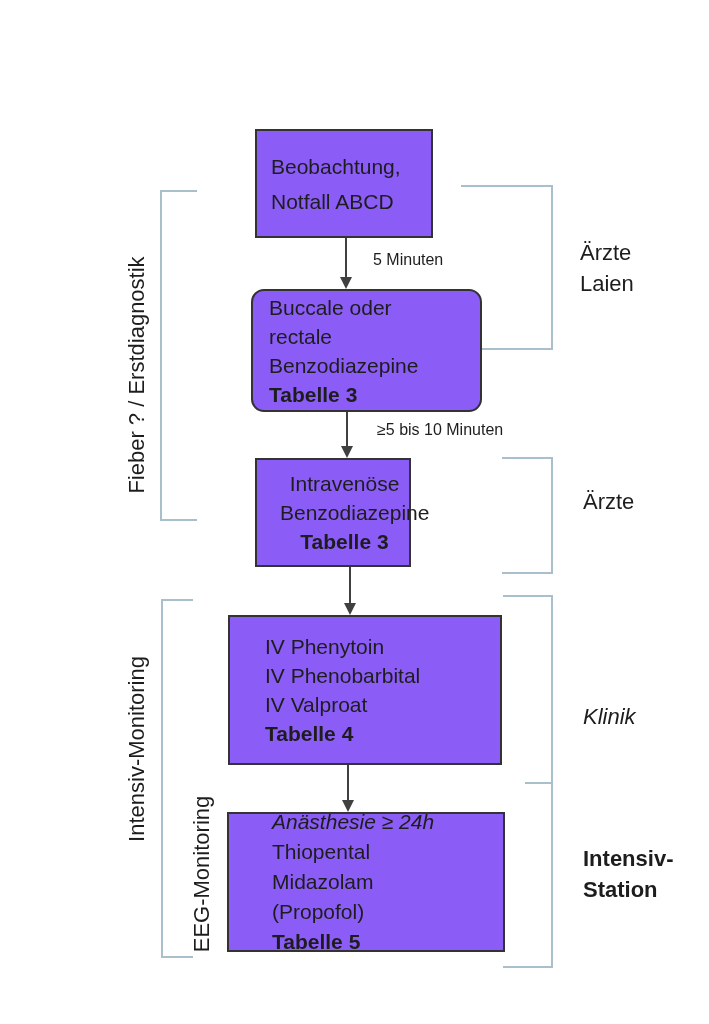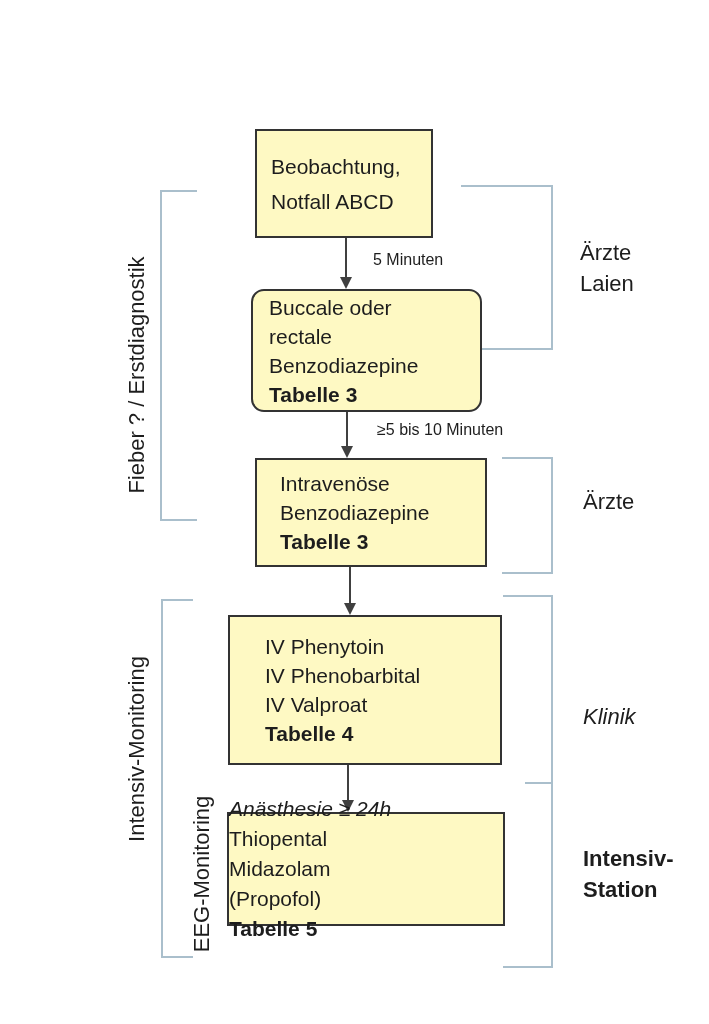--- a/index.html
+++ b/index.html
@@ -8,36 +8,36 @@
     width: 709px;
     height: 1024px;
     background: #ffffff;
     font-family: "Liberation Sans", sans-serif;
     color: #1d1d1d;
     overflow: hidden;
   }
   .fbox {
     position: absolute;
     border: 2px solid #333333;
-    background: #fef9c3;
+    background: #8b5cf6;
     box-sizing: border-box;
     display: flex;
     flex-direction: column;
     justify-content: center;
     font-size: 21px;
     line-height: 29px;
   }
   .fbox .bline { white-space: nowrap; }
   .bold { font-weight: bold; }
   .italic { font-style: italic; }
   #box1 { left: 255px; top: 129px; width: 178px; height: 109px; padding-left: 14px; line-height: 35px; }
   #box2 { left: 251px; top: 289px; width: 231px; height: 123px; padding-left: 16px; border-radius: 13px; }
-  #box3 { left: 255px; top: 458px; width: 232px; height: 109px; padding-left: 23px; }
+  #box3 { left: 255px; top: 458px; width: 156px; height: 109px; padding-left: 23px; text-align: center; }
   #box4 { left: 228px; top: 615px; width: 274px; height: 150px; padding-left: 35px; }
-  #box5 { left: 227px; top: 812px; width: 278px; height: 114px; line-height: 30px; }
+  #box5 { left: 227px; top: 812px; width: 278px; height: 140px; padding-left: 43px; line-height: 30px; }
 
   .arrow-line {
     position: absolute;
     width: 2px;
     background: #404040;
   }
   .arrow-head {
     position: absolute;
     width: 0; height: 0;
     border-left: 6px solid transparent;

